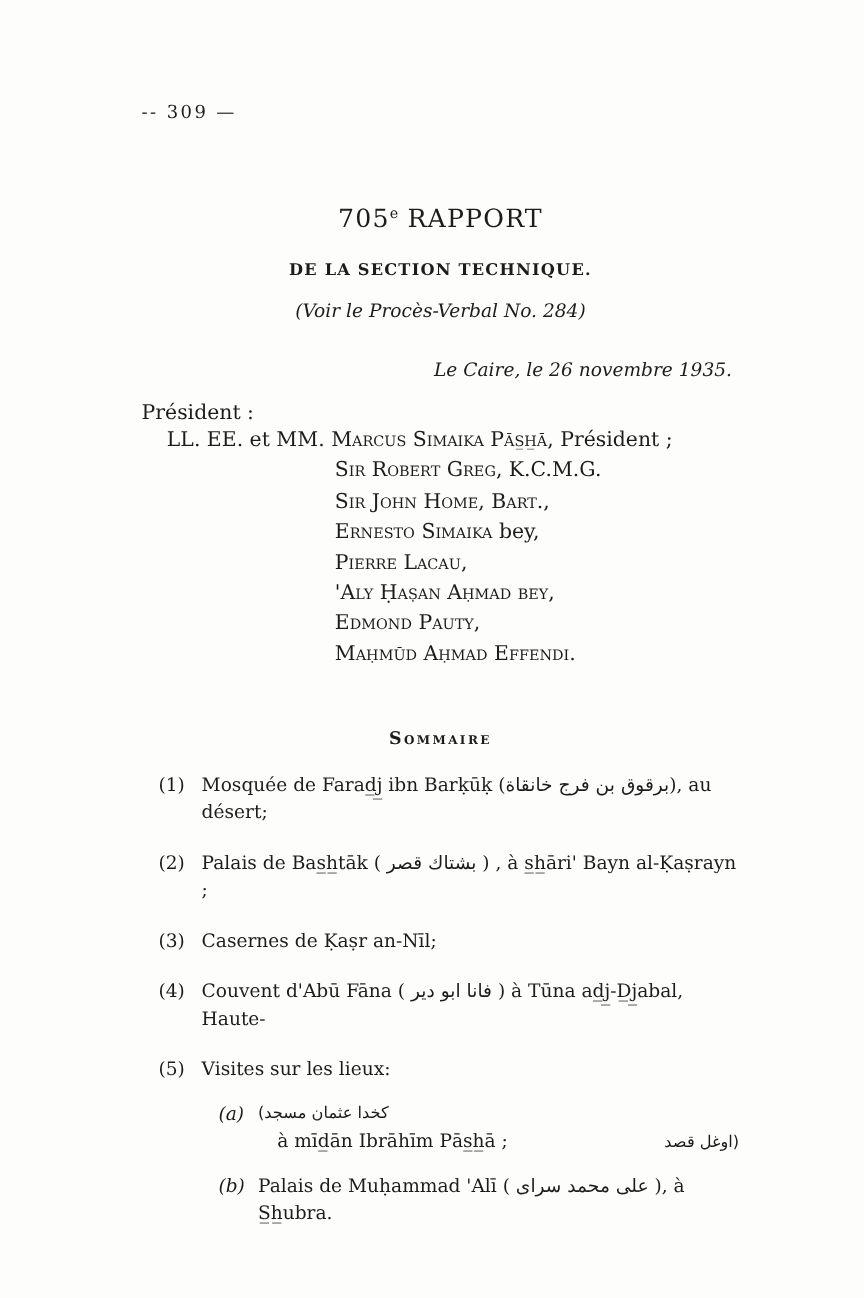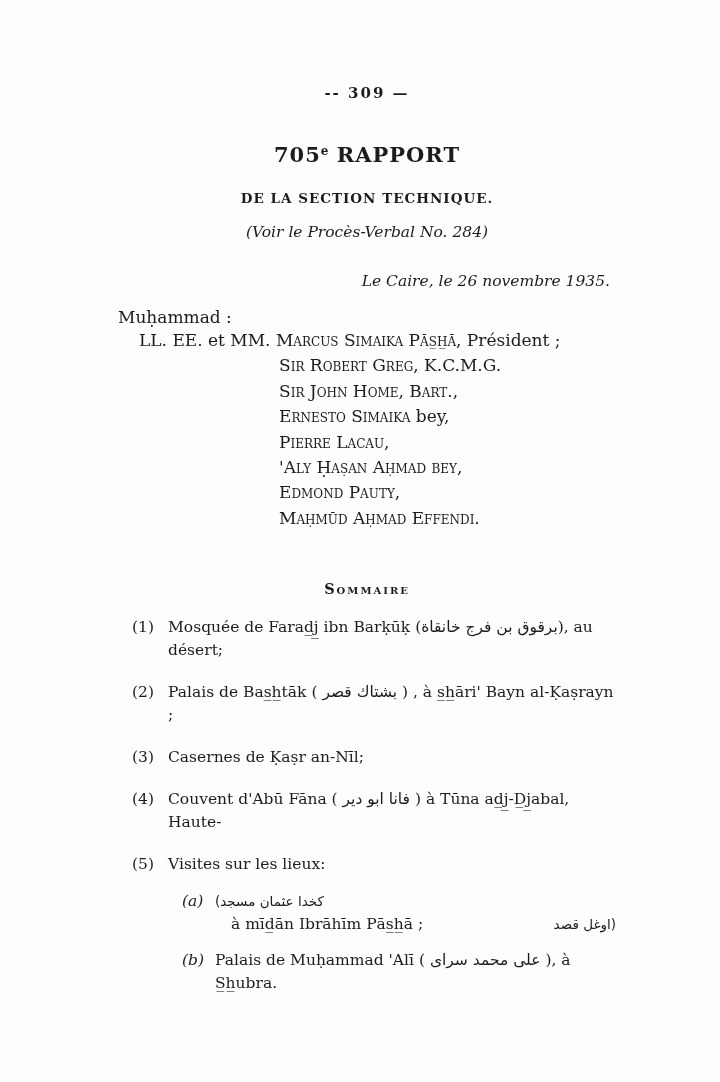--- a/index.html
+++ b/index.html
@@ -12,30 +12,29 @@
   }
   .page {
     position:relative;
     width:720px; height:1082px;
     background:#fdfdfc;
     overflow:hidden;
     box-sizing:border-box;
     padding:84px 104px 0 118px;
   }
   .pageno {
-    text-align:center;
+    text-align:left;
     font-size:15px;
     letter-spacing:2px;
-    font-weight:bold;
   }
   .title {
     text-align:center;
-    margin-top:40px;
+    margin-top:68px;
     font-size:21px;
-    font-weight:bold;
+    font-weight:normal;
     letter-spacing:1px;
   }
   .title .sup {
     font-size:12px;
     vertical-align:7px;
     letter-spacing:0;
   }
   .subtitle {
     text-align:center;
     margin-top:23px;
@@ -126,21 +125,21 @@
   <div class="pageno">-- 309 —</div>
 
   <div class="title"><span>705</span><span class="sup">e</span><span> RAPPORT</span></div>
 
   <div class="subtitle">DE LA SECTION TECHNIQUE.</div>
 
   <div class="refnote">(Voir le Procès-Verbal No. 284)</div>
 
   <div class="dateline">Le Caire, le 26 novembre 1935.</div>
 
-  <div class="presents">Muḥammad :</div>
+  <div class="presents">Président :</div>
 
   <div class="attendees">
     <div class="att att-first"><span>LL. EE. et MM. </span><span class="sc">Marcus Simaika Pās̲h̲ā</span><span></span><span class="sc"></span><span>, Président ;</span></div>
     <div class="att att-deep"><span></span><span class="sc">Sir Robert Greg, K.C.M.G.</span><span></span><span class="sc"></span><span></span></div>
     <div class="att att-deep"><span></span><span class="sc">Sir John Home, Bart.,</span><span></span><span class="sc"></span><span></span></div>
     <div class="att att-deep"><span></span><span class="sc">Ernesto Simaika</span><span></span><span class="sc"></span><span> bey,</span></div>
     <div class="att att-deep"><span></span><span class="sc">Pierre Lacau,</span><span></span><span class="sc"></span><span></span></div>
     <div class="att att-deep"><span></span><span class="sc">'Aly Ḥaṣan Aḥmad bey,</span><span></span><span class="sc"></span><span></span></div>
     <div class="att att-deep"><span></span><span class="sc">Edmond Pauty,</span><span></span><span class="sc"></span><span></span></div>
     <div class="att att-deep"><span></span><span class="sc">Maḥmūd Aḥmad Effendi.</span><span></span><span class="sc"></span><span></span></div>

